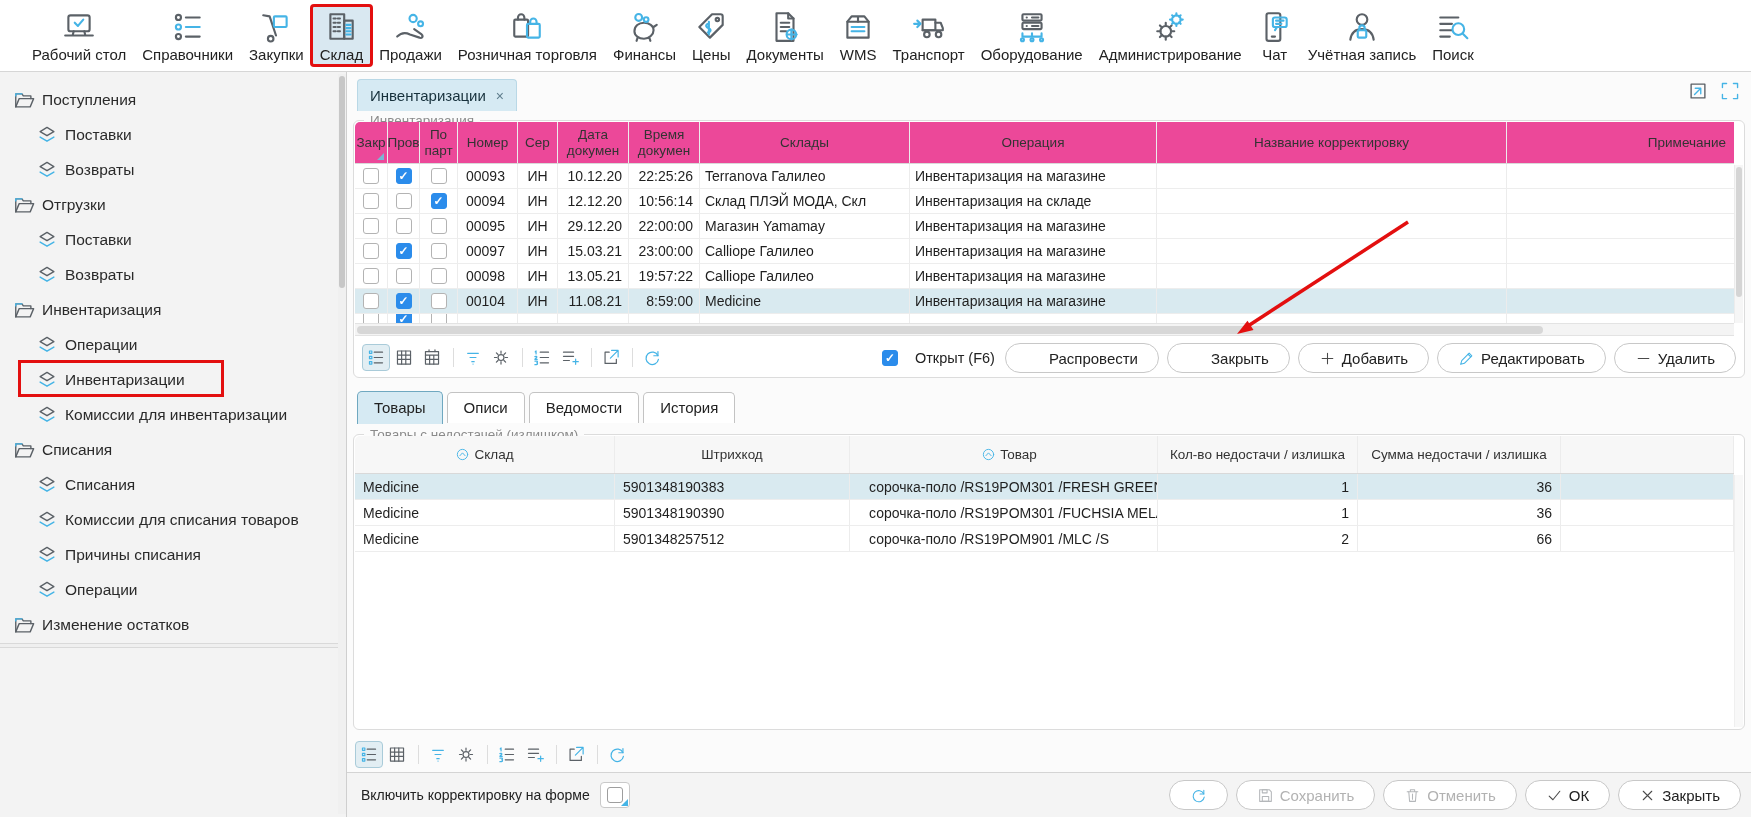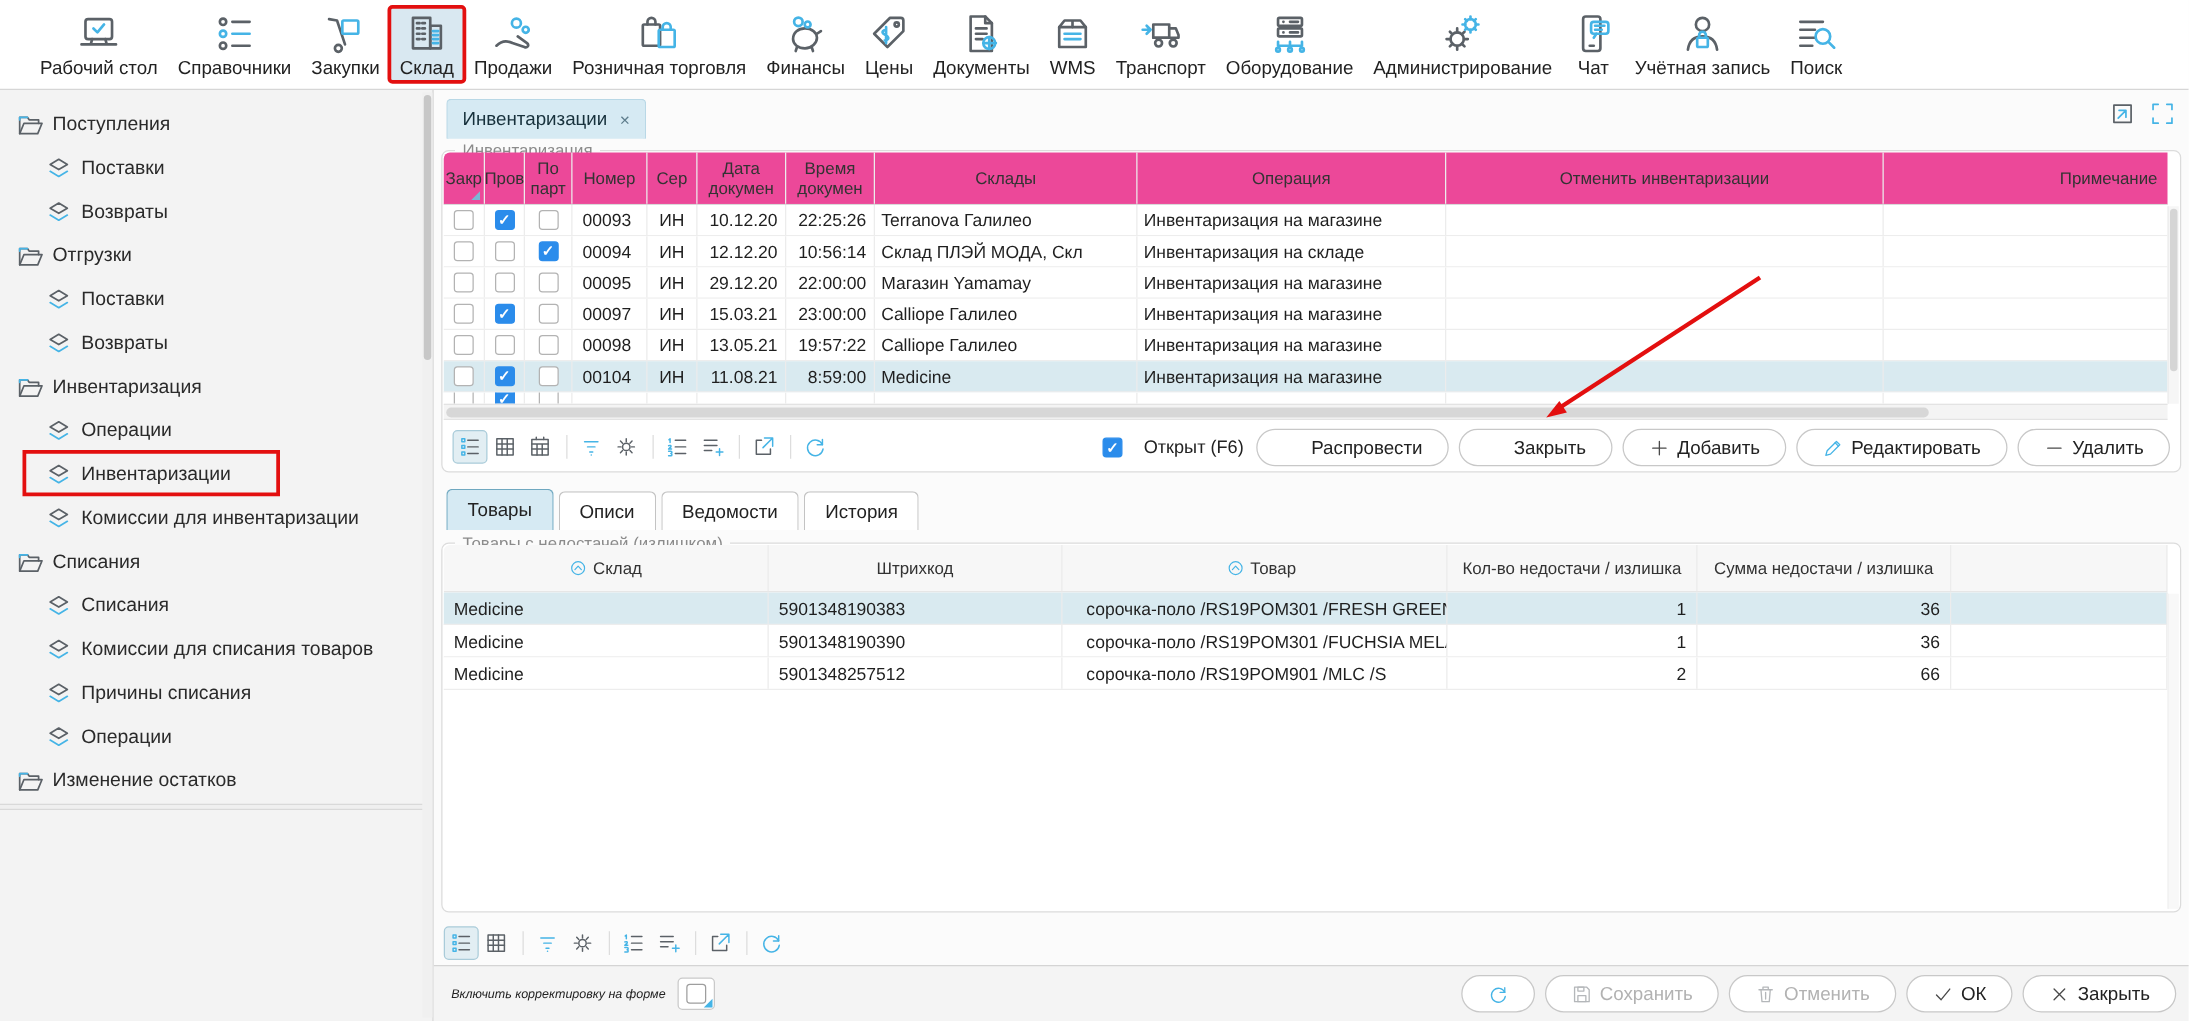--- a/index.html
+++ b/index.html
@@ -88,21 +88,21 @@
   .actionbar{position:absolute;right:8px;bottom:4px;display:flex;align-items:center;gap:8px;}
   .open-chk{display:flex;align-items:center;gap:17px;font-size:14.5px;color:#222;margin-right:2px;}
   .btn{height:30px;border:1px solid #c8c8c8;border-radius:15px;background:#fff;display:inline-flex;
     align-items:center;justify-content:center;padding:0 20px;font-size:15px;color:#222;cursor:pointer;gap:6px;white-space:nowrap;}
   .btn .bic{width:17px;height:17px;flex:0 0 17px;}
   .btn.disabled{color:#b2b2b2;}
   .btn.disabled .bic{opacity:.45;}
   .btn .lbl:empty{display:none;}
 
   
-  .dtabs{position:absolute;left:10px;top:318px;display:flex;align-items:flex-end;height:34px;}
+  .dtabs{position:absolute;left:10px;top:318px;display:flex;align-items:center;height:34px;}
   .dtab{height:31px;background:#fff;border:1px solid #c3c3c3;border-bottom:none;border-radius:5px 5px 0 0;
     padding:0 16px;display:flex;align-items:center;font-size:15px;color:#222;cursor:pointer;margin-right:4px;}
   .dtab.sel{background:#d6eaf3;border-color:#6fa8c0;height:33px;}
 
   
   .t2{position:absolute;left:1px;top:1px;right:10px;}
   .hrow2{display:flex;height:38px;background:#f7f7f7;border-bottom:1px solid #d9d9d9;border-radius:5px 0 0 0;}
   .tr2{display:flex;height:26px;border-bottom:1px solid #ededed;background:#fff;}
   .tr2.selected{background:var(--selection);}
   .d1{flex:0 0 260px;} .d2{flex:0 0 235px;} .d3{flex:0 0 297px;margin-left:11px;} .d4{flex:0 0 200px;} .d5{flex:0 0 203px;}
@@ -111,21 +111,21 @@
     color:#1f1f1f;overflow:hidden;white-space:nowrap;padding:0 8px;}
   .hc2{justify-content:center;font-size:13.5px;color:#333;gap:4px;}
   .td2.d1,.td2.d2,.td2.d3{justify-content:flex-start;}
   .td2.d4,.td2.d5{justify-content:flex-end;}
   .sort-ic{width:15px;height:15px;flex:0 0 15px;}
   .vscroll2{position:absolute;top:40px;right:1px;width:9px;height:252px;background:#f8f8f8;border-left:1px solid #efefef;}
 
   .gridbar2{position:absolute;left:8px;top:664px;}
   .bottombar{position:absolute;left:0;right:0;top:700px;height:45px;background:#f4f4f4;
     border-top:1px solid #d4d4d4;display:flex;align-items:center;padding:0 10px 0 14px;}
-  .adj{display:flex;align-items:center;gap:10px;font-size:10px;color:#222;font-style:italic;}
+  .adj{display:flex;align-items:center;gap:10px;font-size:14px;color:#222;}
   .adj .cbwrap{width:30px;height:26px;border:1px solid #c9c9c9;border-radius:4px;background:#fff;
     display:flex;align-items:center;justify-content:center;position:relative;cursor:pointer;}
   .adj .cbwrap::after{content:"";position:absolute;right:1px;bottom:1px;width:0;height:0;
     border-left:7px solid transparent;border-bottom:7px solid var(--accent);}
   .bb-buttons{margin-left:auto;display:flex;gap:8px;}
 
   
   .arrow-svg{position:absolute;left:830px;top:140px;width:270px;height:140px;pointer-events:none;z-index:5;}
 </style>
 </head>
@@ -661,21 +661,21 @@
         <div class="hrow">
           <div class="hc c1">Закр</div>
           <div class="hc c2">Пров</div>
           <div class="hc c3">По парт</div>
           <div class="hc c4">Номер</div>
           <div class="hc c5">Сер</div>
           <div class="hc c6">Дата докумен</div>
           <div class="hc c7">Время докумен</div>
           <div class="hc c8">Склады</div>
           <div class="hc c9">Операция</div>
-          <div class="hc c10">Отменить инвентаризации</div>
+          <div class="hc c10">Название корректировку</div>
           <div class="hc c11">Примечание</div>
         </div>
 
         <div>
 
             <div class="tr">
               <div class="td c1">
                 <span class="cb"></span>
               </div>
               <div class="td c2">

